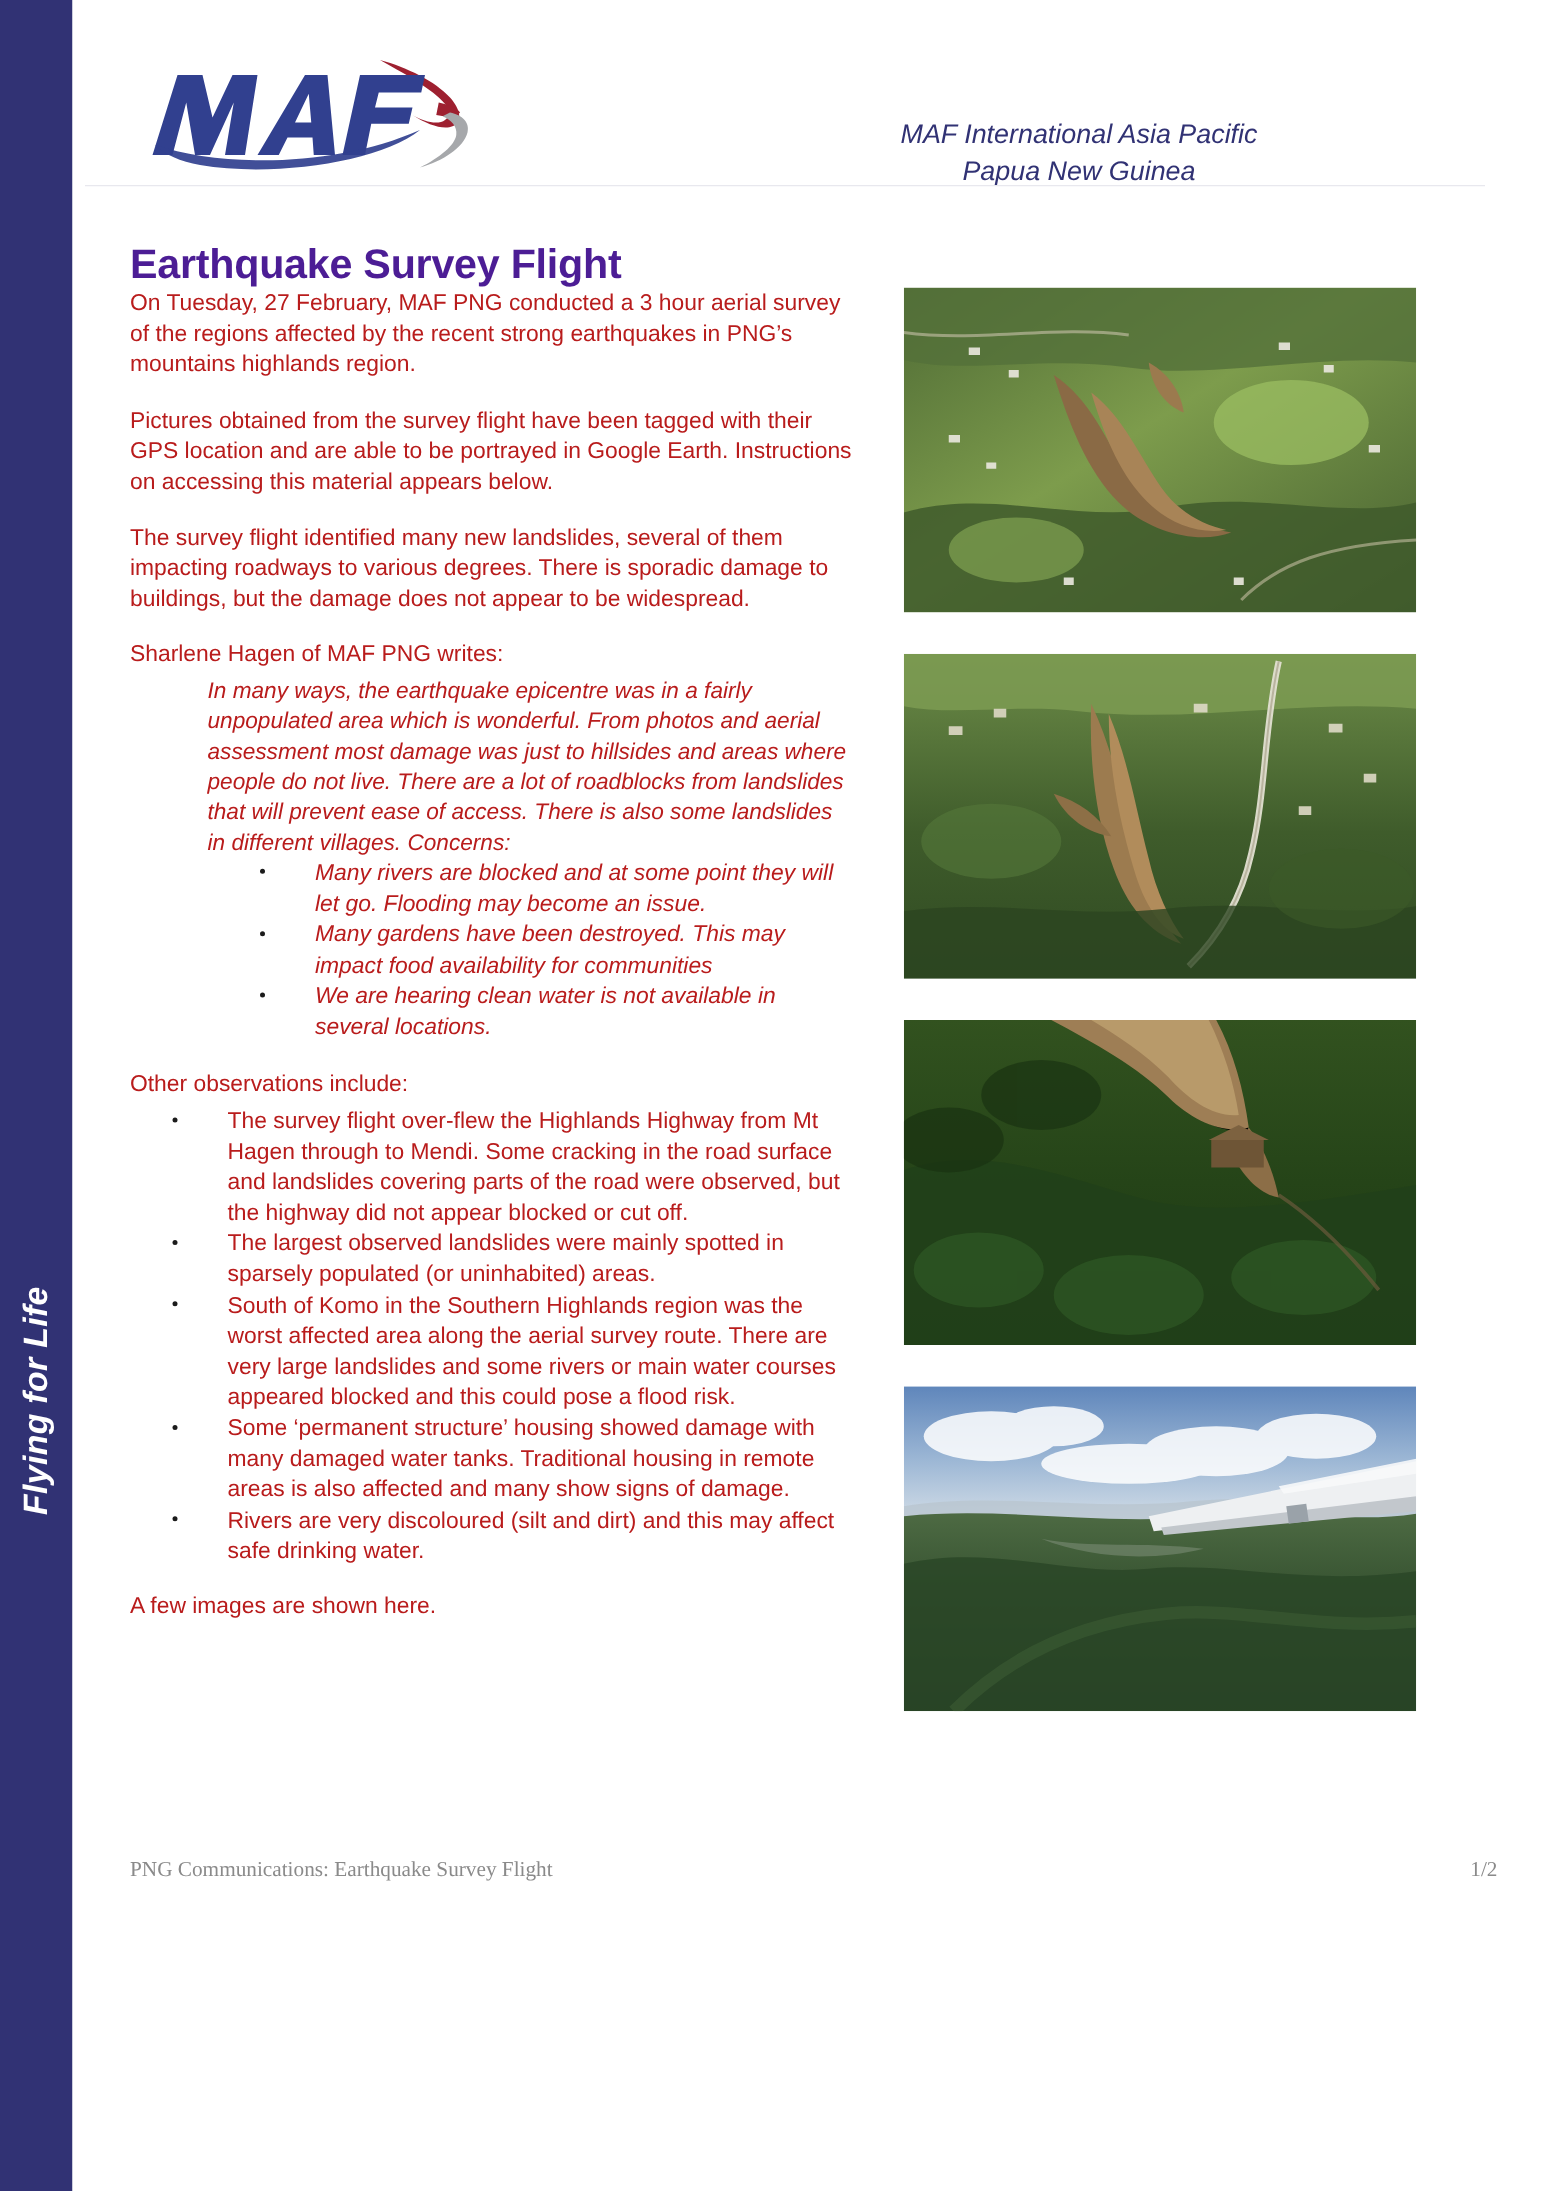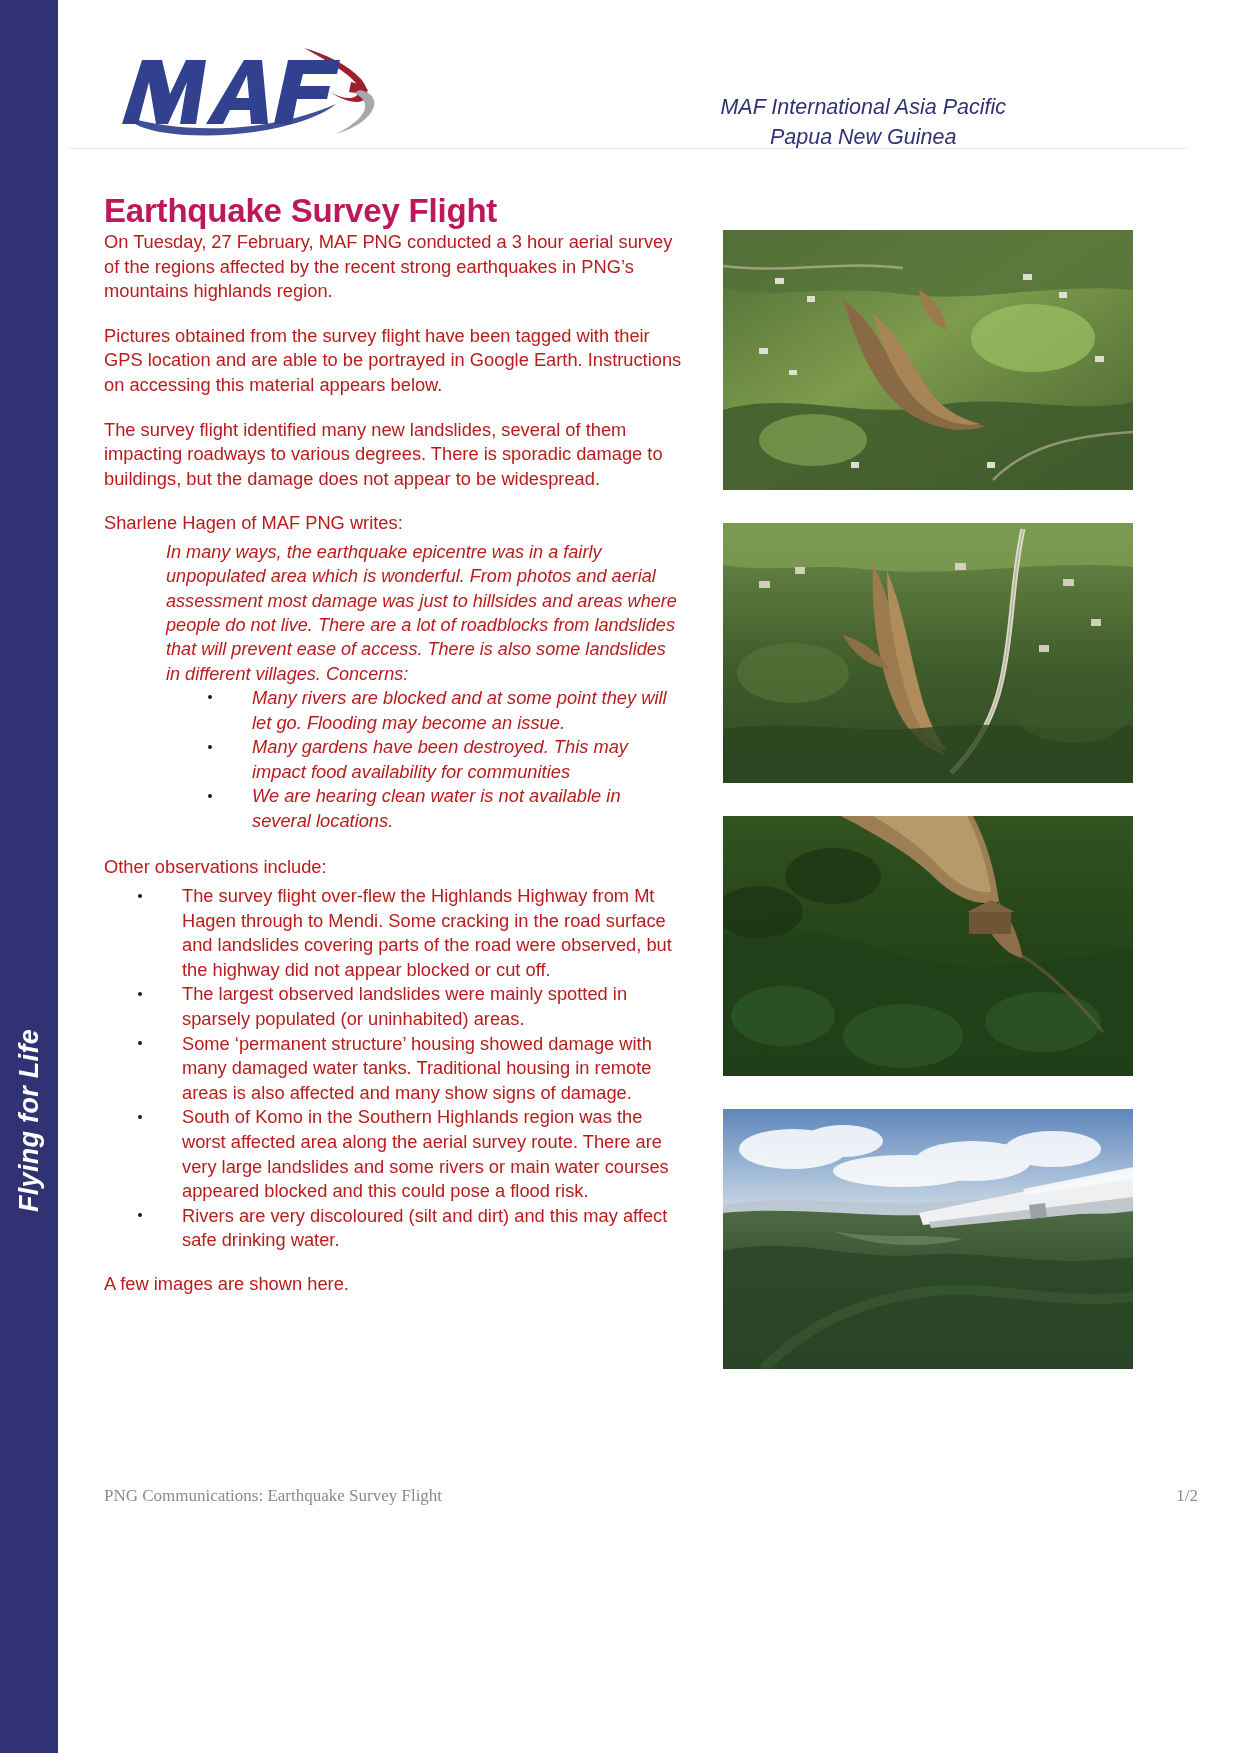--- a/index.html
+++ b/index.html
@@ -56,21 +56,21 @@
     white-space:nowrap;
     margin-top:25px;
   }
   .rule{
     position:absolute;left:0;top:148px;width:1120px;height:1px;
     background:#e8e8ee;
   }
   
   .headline{
     position:absolute;left:36px;top:170px;
-    font-size:33px;font-weight:bold;color:#be185d;
+    font-size:33px;font-weight:bold;color:#4c1d95;
     letter-spacing:-.2px;
   }
   
   .body-col{
     position:absolute;left:36px;top:230px;width:578px;
     font-size:18.3px;line-height:1.345;color:#b91c1c;
   }
   .para{margin:0 0 20px 0;}
   .para.tight{margin-bottom:4px;}
   .quote{
@@ -191,25 +191,25 @@
       <li>
         <span class="dot"></span>
         <span>The survey flight over-flew the Highlands Highway from Mt Hagen through to Mendi.  Some cracking in the road surface and landslides covering parts of the road were observed, but the highway did not appear blocked or cut off.</span>
       </li>
       <li>
         <span class="dot"></span>
         <span>The largest observed landslides were mainly spotted in sparsely populated (or uninhabited) areas.</span>
       </li>
       <li>
         <span class="dot"></span>
+        <span>South of Komo in the Southern Highlands region was the worst affected area along the aerial survey route.  There are very large landslides and some rivers or main water courses appeared blocked and this could pose a flood risk.</span>
+      </li>
+      <li>
+        <span class="dot"></span>
         <span>Some ‘permanent structure’ housing showed damage with many damaged water tanks.  Traditional housing in remote areas is also affected and many show signs of damage.</span>
-      </li>
-      <li>
-        <span class="dot"></span>
-        <span>South of Komo in the Southern Highlands region was the worst affected area along the aerial survey route.  There are very large landslides and some rivers or main water courses appeared blocked and this could pose a flood risk.</span>
       </li>
       <li>
         <span class="dot"></span>
         <span>Rivers are very discoloured (silt and dirt) and this may affect safe drinking water.</span>
       </li>
     </ul>
 
     <div class="spacer-md"></div>
 
     <p class="para">A few images are shown here.</p>

